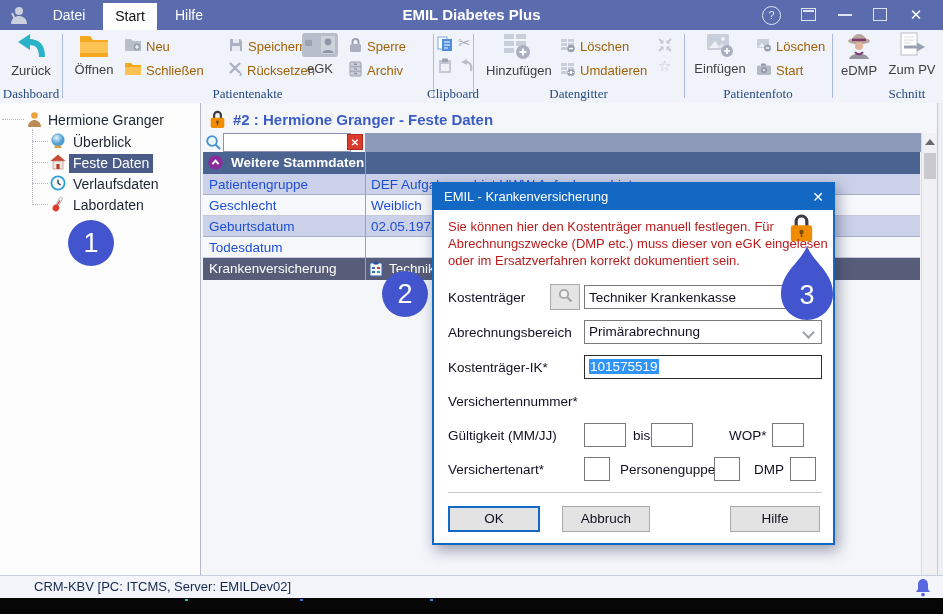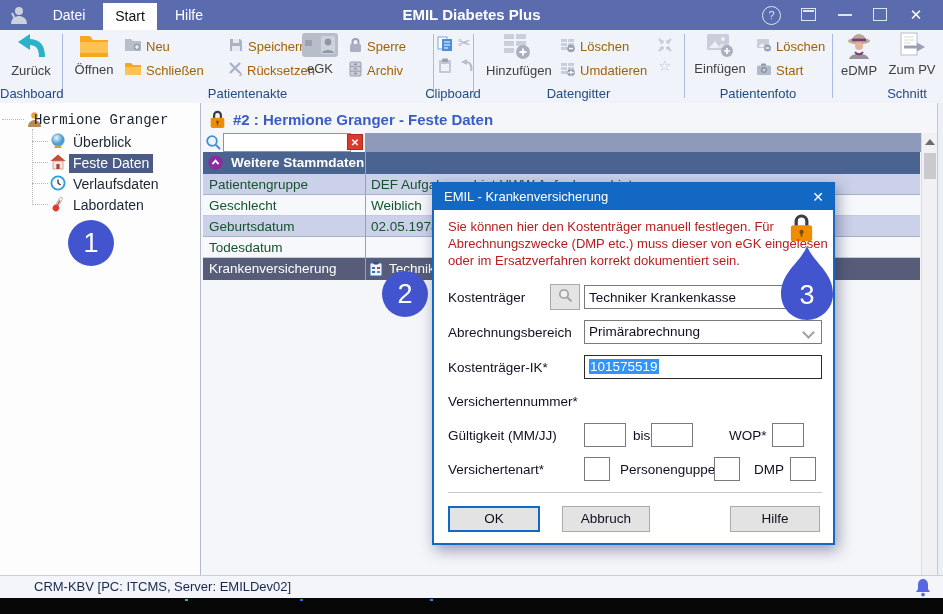--- a/index.html
+++ b/index.html
@@ -17,39 +17,39 @@
   .helpcirc{width:17px;height:17px;border:1.5px solid #dfe4f2;border-radius:50%;
             line-height:16px;font-size:11px;color:#dfe4f2;}
   .panelic{width:13px;height:11px;border:1.5px solid #dfe4f2;}
   .panelic div{height:2px;background:#dfe4f2;margin:1px 1px 0 1px;}
   .maxic{width:12px;height:11px;border:1.5px solid #dfe4f2;}
   .minic{width:14px;height:2px;background:#dfe4f2;}
   
   .ribbon{left:0;top:30px;width:943px;height:73px;background:#f0f3fa;
           border-bottom:1px solid #d6dbe9;}
   .rsep{width:1px;top:4px;height:64px;background:#a9bbdf;}
-  .glabel{font-size:13px;color:#274a80;text-align:center;white-space:nowrap;}
+  .glabel{font-size:13px;color:#274a80;text-align:center;white-space:nowrap;font-family:Liberation Serif, serif;}
   .bigbtn{text-align:center;font-size:13px;color:#404040;}
   .smallbtn{display:flex;align-items:center;gap:4px;height:20px;font-size:13px;color:#a16207;white-space:nowrap;}
   
   .sidebar{left:0;top:103px;width:200px;height:472px;background:#fdfdfe;}
   .treelabel{font-size:14px;color:#1b2430;white-space:nowrap;height:19px;line-height:19px;}
   .treesel{background:#4a5b88;color:#fff;padding:0 4px;}
   .dotv{border-left:1px dotted #b4bac6;width:0;}
   .doth{border-top:1px dotted #b4bac6;height:0;}
   
   .main{left:200px;top:103px;width:737px;height:472px;background:#f5f6fa;
         border-left:1px solid #b3bacb;}
   .mainhdr{font-size:15px;font-weight:bold;color:#3a5cc4;white-space:nowrap;}
   .filterstrip{background:#8d9ab9;}
   .finput{border:1px solid #8a93ad;background:#fff;font-size:12px;padding:0 3px;
           font-family:"Liberation Sans",sans-serif;}
   .redx{background:#d93a2b;color:#fff;text-align:center;font-size:10px;line-height:15px;
         font-weight:bold;border:1px solid #b02a1e;}
-  .trow{left:2px;width:717px;height:21px;font-size:13.5px;color:#14532d;}
+  .trow{left:2px;width:717px;height:21px;font-size:13.5px;color:#1d4ed8;}
   .trow .lab{position:absolute;left:6px;top:0;line-height:21px;white-space:nowrap;}
   .trow .val{position:absolute;left:168px;top:0;line-height:21px;white-space:nowrap;}
   .sechdr{background:#4b6391;color:#fff;font-weight:bold;}
   .coldiv{width:1px;background:#9aa1b8;}
   .scrltrack{background:#f1f1f4;border-left:1px solid #d8dbe4;}
   .scrlthumb{background:#c9c9ce;}
   .uparrow{width:0;height:0;border-left:5px solid transparent;border-right:5px solid transparent;
            border-bottom:6px solid #6a6a72;}
   
   .badge{width:46px;height:46px;border-radius:50%;background:#4355ce;color:#fff;
@@ -310,21 +310,21 @@
   <div class="a dotv" style="left:32px;top:26px;height:76px;"></div>
   <div class="a doth" style="left:32px;top:38px;width:16px;"></div>
   <div class="a doth" style="left:32px;top:59px;width:16px;"></div>
   <div class="a doth" style="left:32px;top:80px;width:16px;"></div>
   <div class="a doth" style="left:32px;top:101px;width:16px;"></div>
 
   <div class="a" style="left:26px;top:8px;"><svg width="17" height="17" viewBox="0 0 17 17">
         <circle cx="8.5" cy="4.5" r="3.3" fill="#e9a33c"></circle>
         <path d="M2 16c0-5 4-7 6.5-7s6.5 2 6.5 7z" fill="#b98a54"></path>
       </svg></div>
-  <div class="a treelabel" style="left:34px;top:8px;font-family:Liberation Mono, monospace;">Hermione Granger</div>
+  <div class="a treelabel" style="left:48px;top:8px;">Hermione Granger</div>
 
   <div class="a" style="left:50px;top:30px;"><svg width="16" height="16" viewBox="0 0 16 16">
         <defs>
           <radialGradient id="cg" cx="38%" cy="32%">
             <stop offset="0%" stop-color="#e8f4fc"></stop>
             <stop offset="100%" stop-color="#4d9ed3"></stop>
           </radialGradient>
         </defs>
         <circle cx="8" cy="7" r="6.2" fill="url(#cg)" stroke="#3c8fc4" stroke-width="0.6"></circle>
         <path d="M4 15h8l-1.6-2.6H5.6z" fill="#d99c3f"></path>

